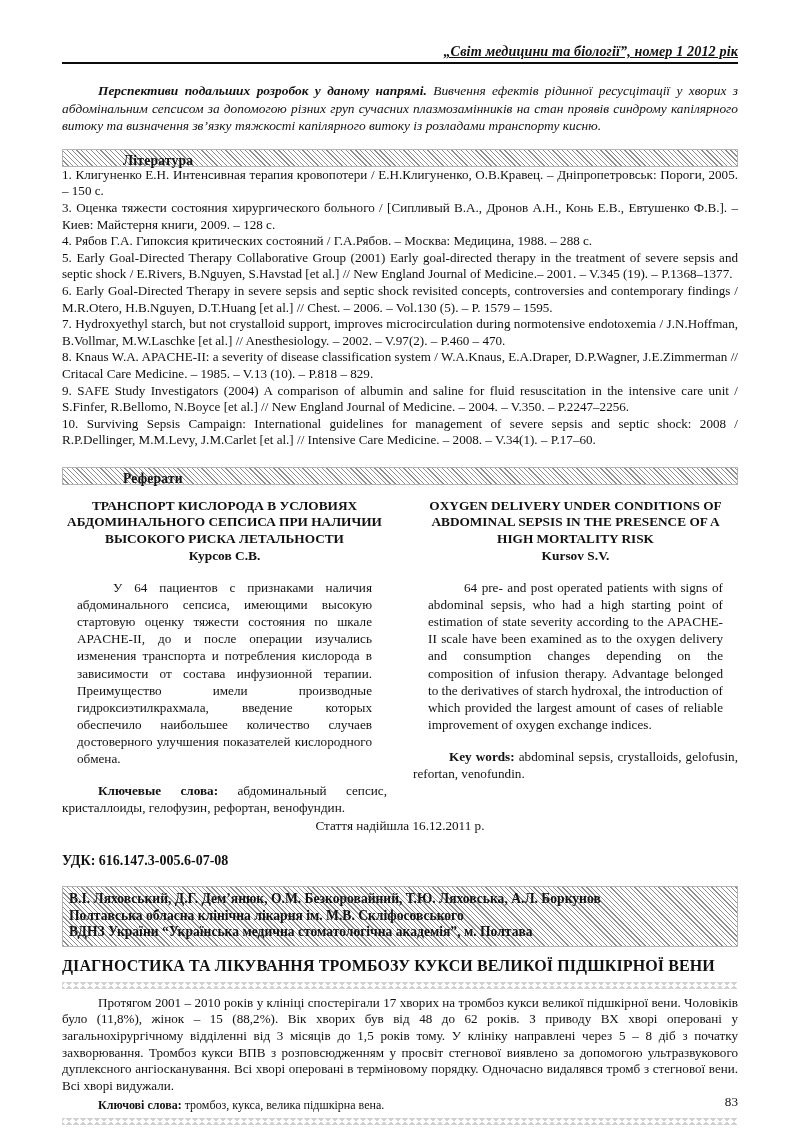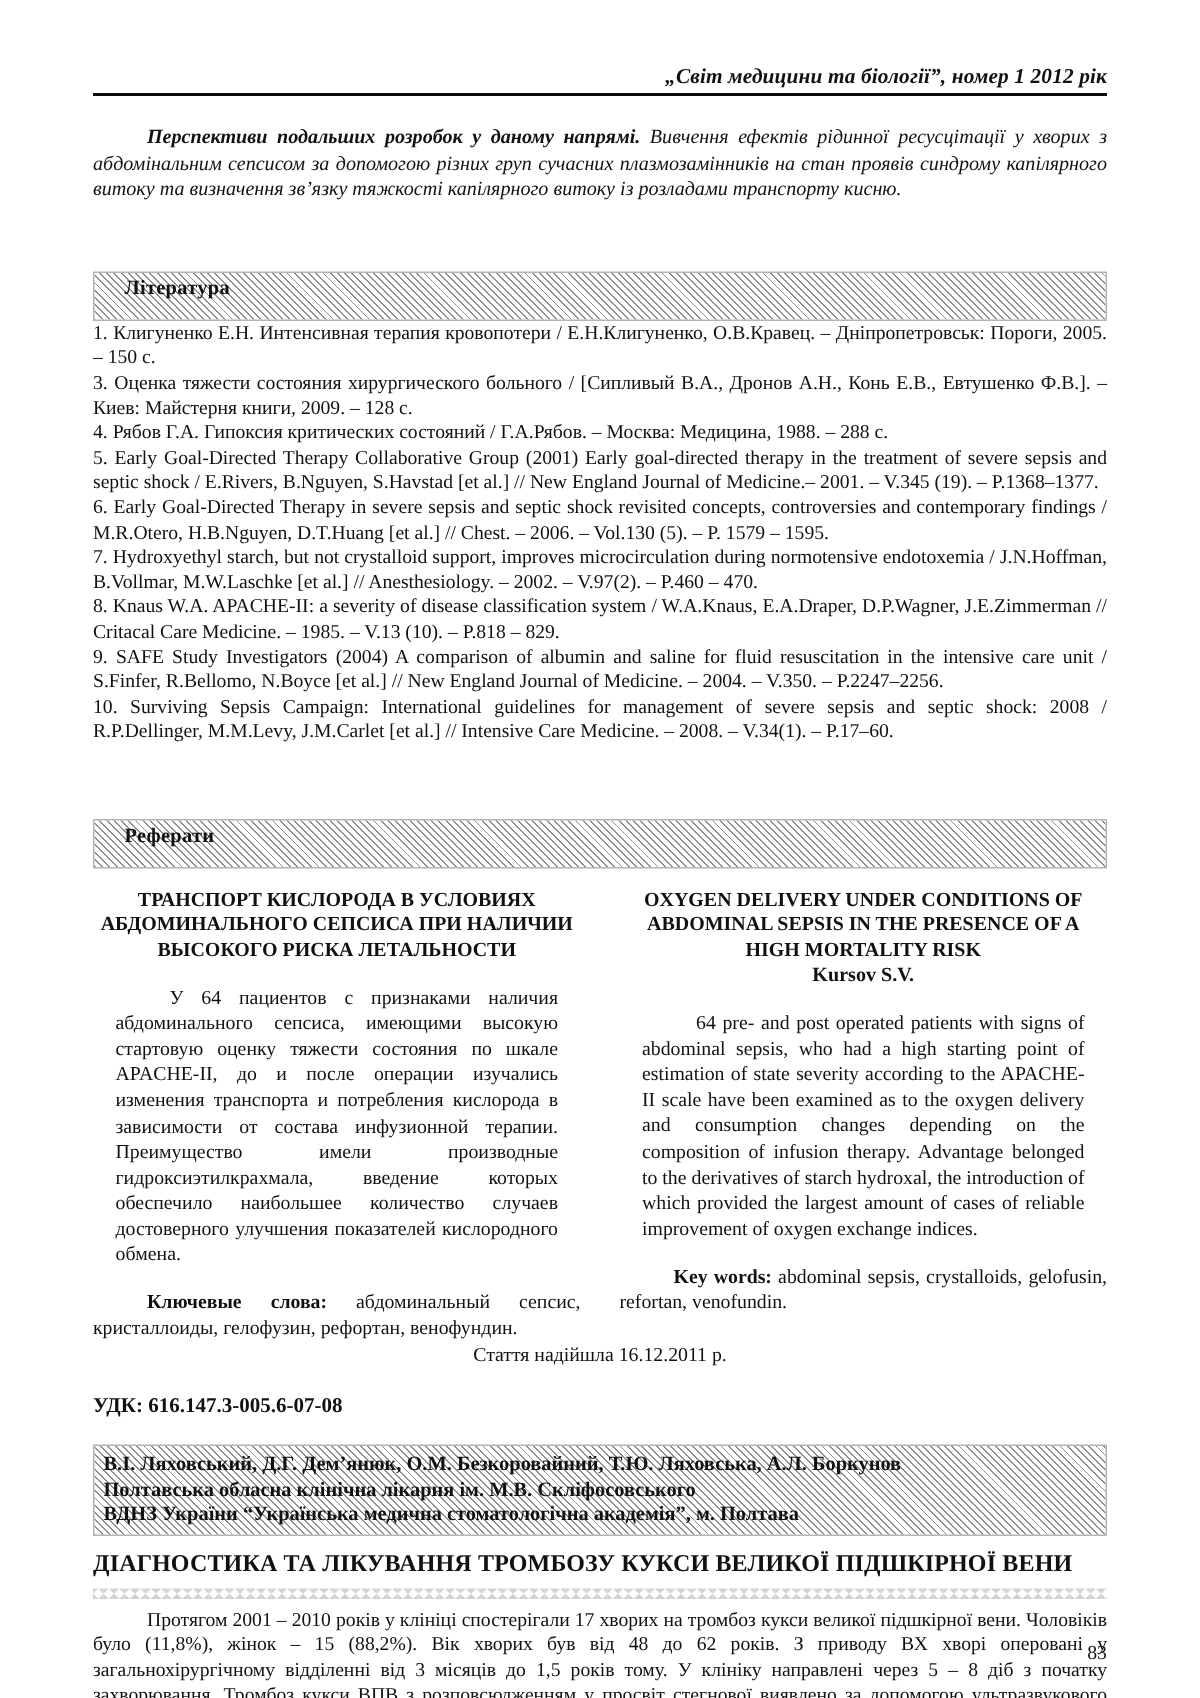--- a/index.html
+++ b/index.html
@@ -26,20 +26,21 @@
   
   .runhead {
     text-align: right;
     font-style: italic;
     font-weight: bold;
     font-size: 14.2px;
     letter-spacing: .1px;
     padding-top: 43px;
     padding-bottom: 2px;
     white-space: nowrap;
+    text-decoration: underline;
   }
   .runhead-rule {
     border-bottom: 2.2px solid #0c0c0c;
     margin-bottom: 0px;
   }
 
   
   .para {
     text-align: justify;
     font-size: 13.4px;
@@ -61,24 +62,23 @@
     background-color: #ffffff;
     background-image: repeating-linear-gradient(
       45deg,
       #8e8e8e 0px, #8e8e8e 0.9px,
       #ffffff 0.9px, #ffffff 3.4px
     );
     border: 0.6px solid #b4b4b4;
     box-sizing: border-box;
   }
   .hatch-bar.section {
-    height: 33px;
+    height: 18px;
     line-height: 19px;
-    padding-left: 20px;
-    margin-top: 32px;
+    padding-left: 60px;
   }
   .hatch-bar.section .bar-label {
     font-weight: bold;
     font-size: 13.6px;
     background: transparent;
     display: inline;
     letter-spacing: .2px;
   }
   .hatch-bar.authors {
     padding: 4px 6px 5px 6px;
@@ -253,20 +253,21 @@
   </div>
 
   <div class="abstracts">
 
     <div class="abs-col">
       <div class="abs-title">
         <div>ТРАНСПОРТ КИСЛОРОДА В УСЛОВИЯХ</div>
         <div>АБДОМИНАЛЬНОГО СЕПСИСА ПРИ НАЛИЧИИ</div>
         <div>ВЫСОКОГО РИСКА ЛЕТАЛЬНОСТИ</div>
       </div>
+      <div class="abs-author">Курсов С.В.</div>
       <p class="abs-body">У 64 пациентов с признаками наличия абдоминального сепсиса, имеющими высокую стартовую оценку тяжести состояния по шкале APACHE-II, до и после операции изучались изменения транспорта и потребления кислорода в зависимости от состава инфузионной терапии. Преимущество имели производные гидроксиэтилкрахмала, введение которых обеспечило наибольшее количество случаев достоверного улучшения показателей кислородного обмена.</p>
       <p class="abs-kw"><b>Ключевые слова:</b><span> абдоминальный сепсис, кристаллоиды, гелофузин, рефортан, венофундин.</span></p>
     </div>
 
     <div class="abs-col">
       <div class="abs-title">
         <div>OXYGEN DELIVERY UNDER CONDITIONS OF</div>
         <div>ABDOMINAL SEPSIS IN THE PRESENCE OF A</div>
         <div>HIGH MORTALITY RISK</div>
       </div>

